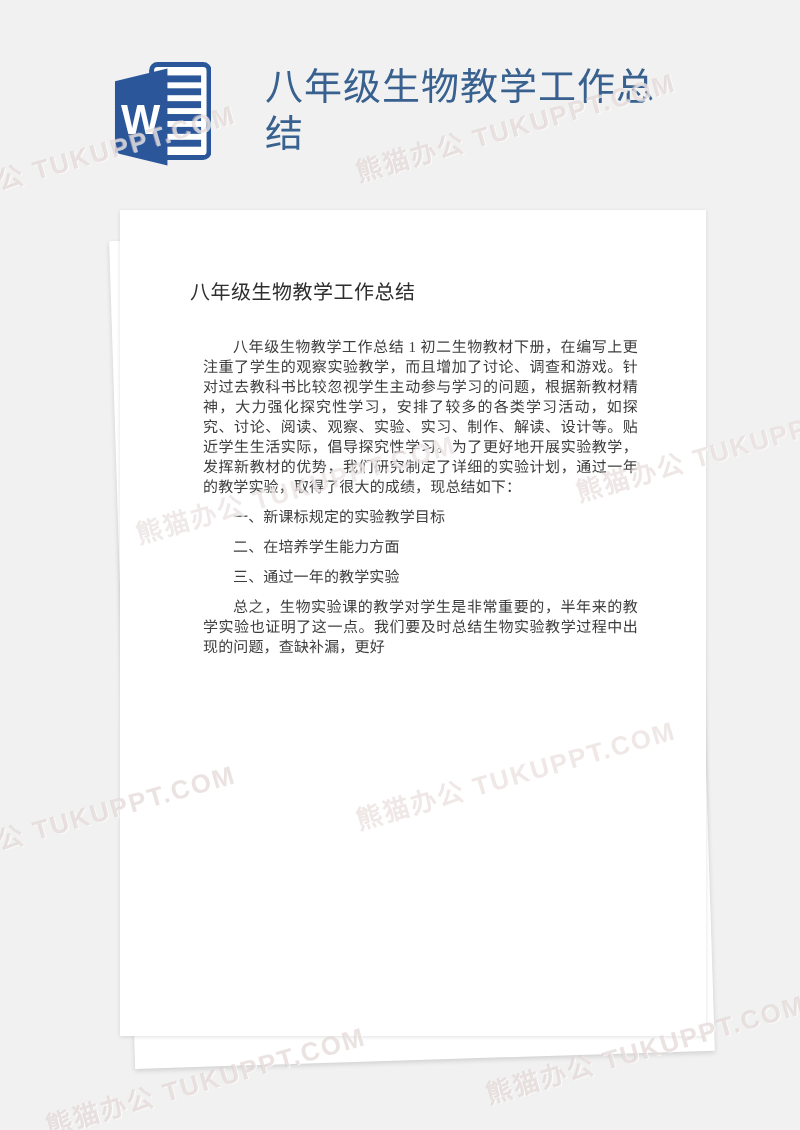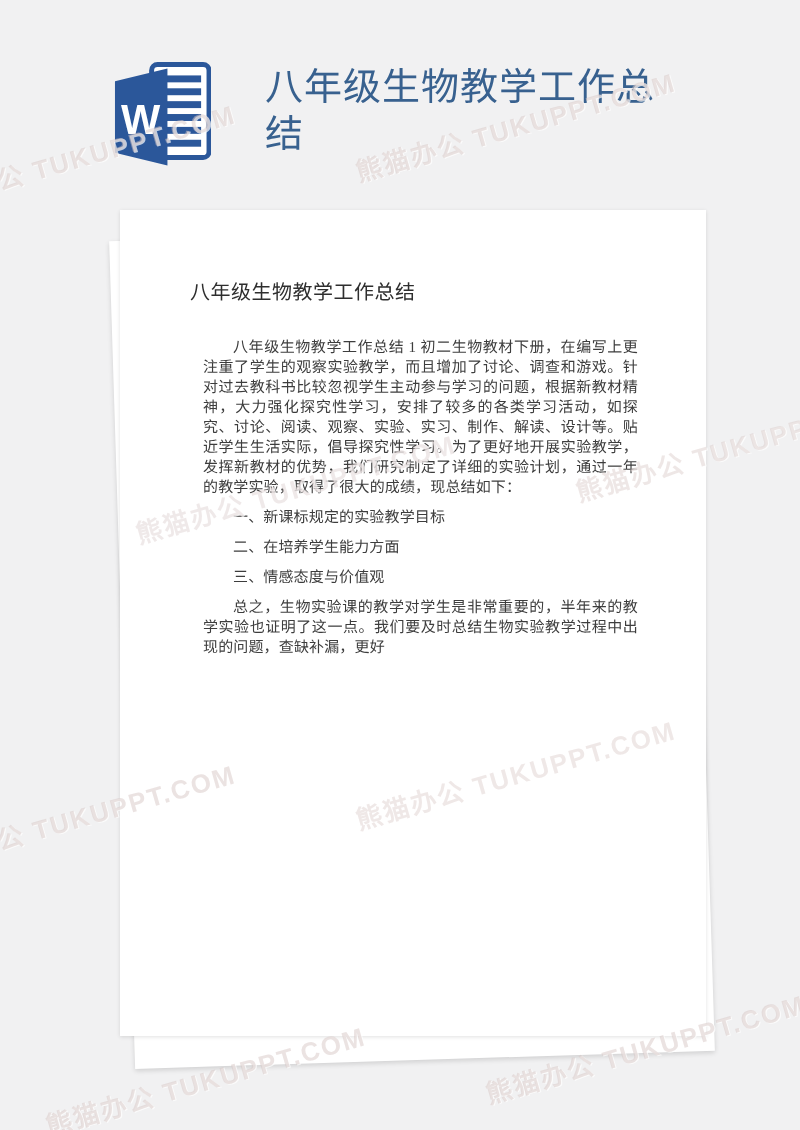--- a/index.html
+++ b/index.html
@@ -125,21 +125,21 @@
 
 <div class="preview">
   <div class="page-back"></div>
 
   <div class="page-main doc">
     <h2 class="doc-title">八年级生物教学工作总结</h2>
 
     <p>八年级生物教学工作总结 1 初二生物教材下册，在编写上更注重了学生的观察实验教学，而且增加了讨论、调查和游戏。针对过去教科书比较忽视学生主动参与学习的问题，根据新教材精神，大力强化探究性学习，安排了较多的各类学习活动，如探究、讨论、阅读、观察、实验、实习、制作、解读、设计等。贴近学生生活实际，倡导探究性学习。为了更好地开展实验教学，发挥新教材的优势，我们研究制定了详细的实验计划，通过一年的教学实验，取得了很大的成绩，现总结如下：</p>
     <p>一、新课标规定的实验教学目标</p>
     <p>二、在培养学生能力方面</p>
-    <p>三、情感态度与价值观</p>
+    <p>三、通过一年的教学实验</p>
     <p>总之，生物实验课的教学对学生是非常重要的，半年来的教学实验也证明了这一点。我们要及时总结生物实验教学过程中出现的问题，查缺补漏，更好</p>
   </div>
 </div>
 
 <div class="watermarks">
   <span class="wm">熊猫办公 TUKUPPT.COM</span>
   <span class="wm">熊猫办公 TUKUPPT.COM</span>
   <span class="wm">熊猫办公 TUKUPPT.COM</span>
   <span class="wm">熊猫办公 TUKUPPT.COM</span>
   <span class="wm">熊猫办公 TUKUPPT.COM</span>

